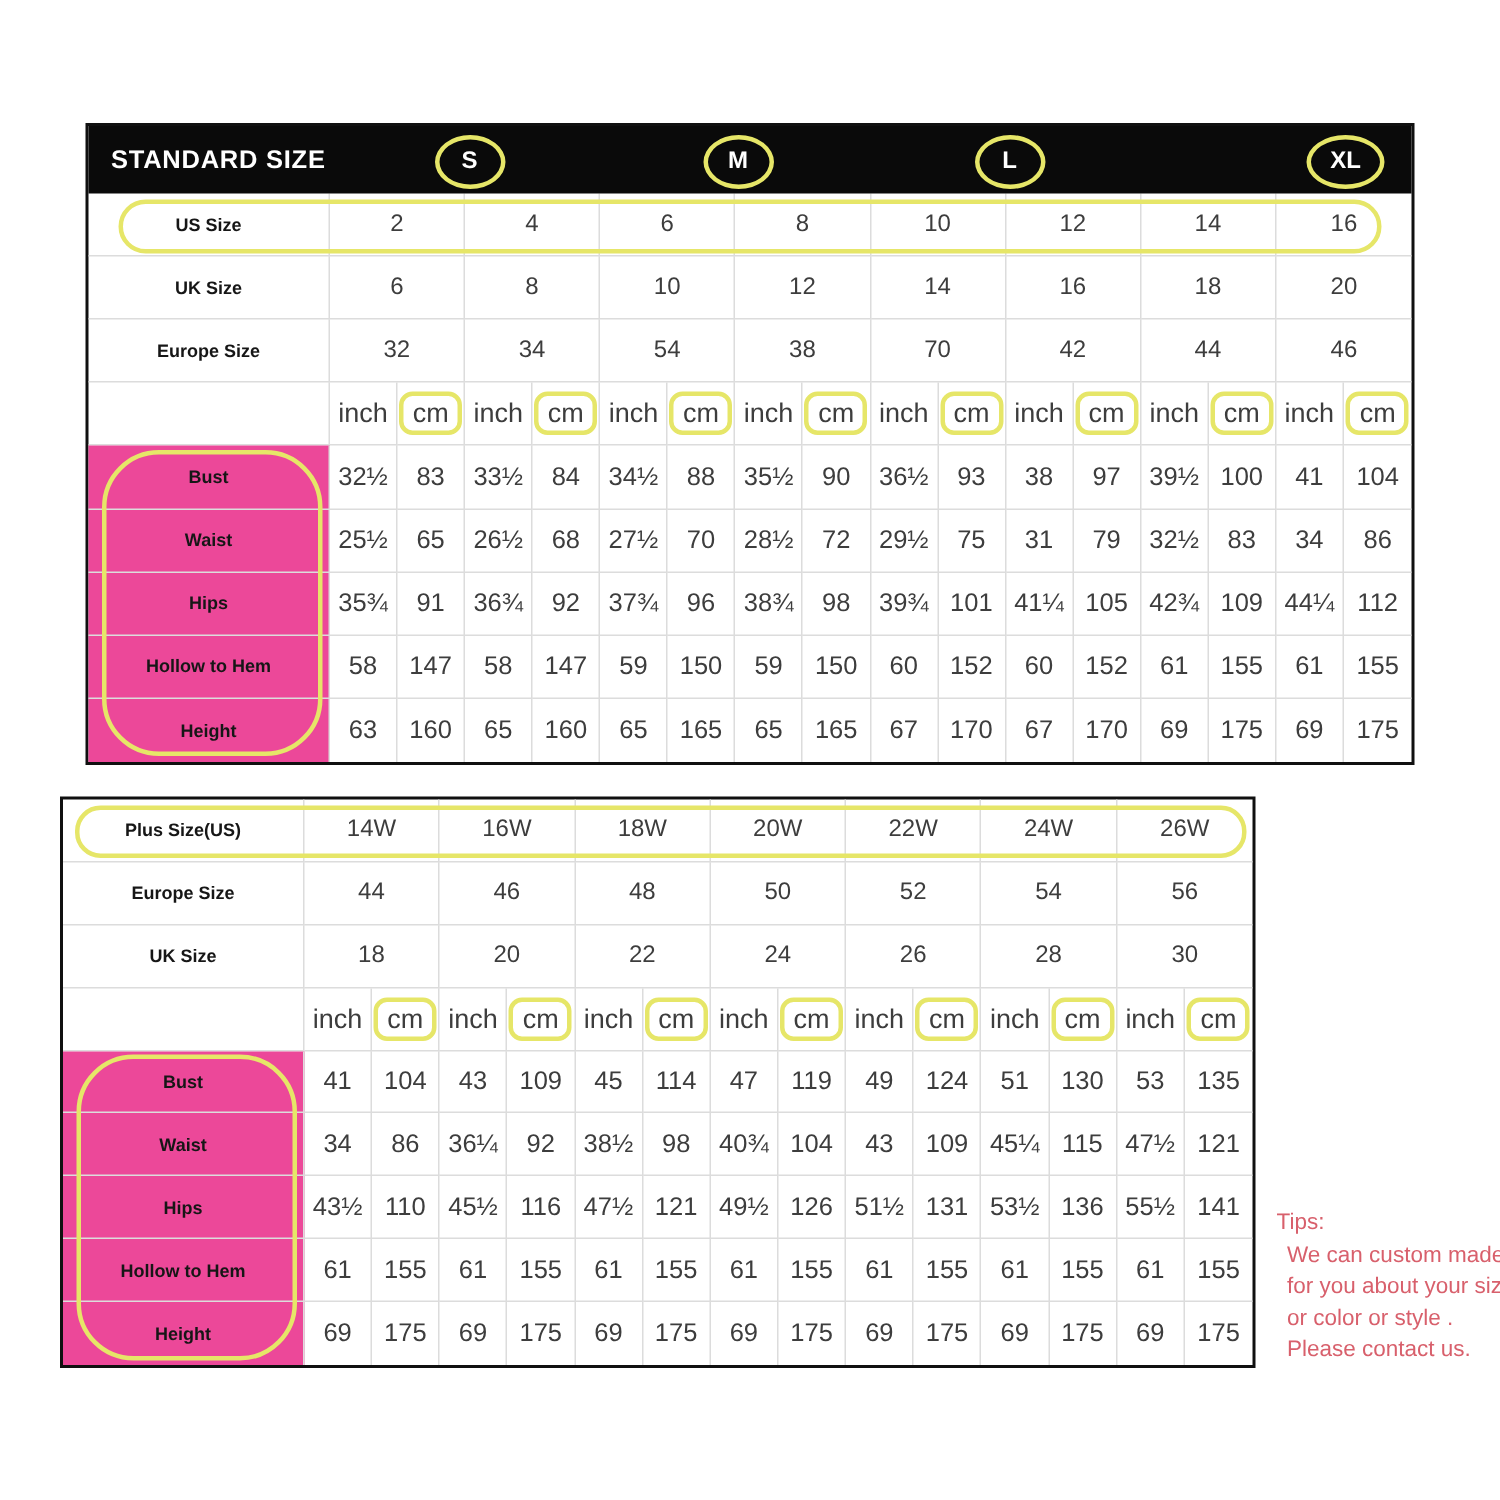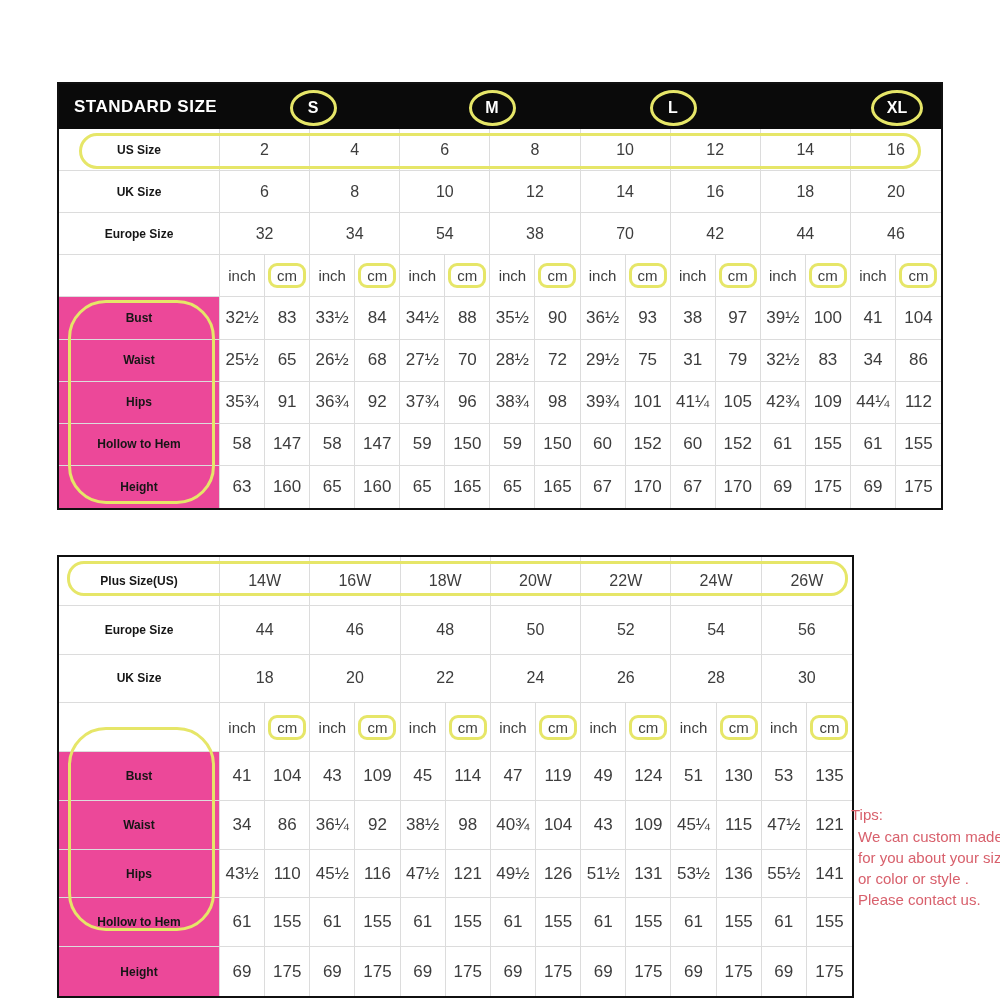--- a/index.html
+++ b/index.html
@@ -8,32 +8,32 @@
     font-family:"Liberation Sans", sans-serif;
     -webkit-font-smoothing:antialiased;
   }
   .size-table {
     position:absolute; background:#ffffff; border:2px solid #101010;
     display:grid; box-sizing:border-box;
   }
   #table1 { left:57px; top:82px; width:886px; height:428px;
     grid-template-columns:161px repeat(16, 1fr);
     grid-template-rows:45px repeat(9, 1fr); }
-  #table2 { left:57px; top:531px; width:797px; height:443px;
+  #table2 { left:40px; top:531px; width:797px; height:381px;
     grid-template-columns:161px repeat(14, 1fr);
-    grid-template-rows:repeat(9, 1fr);margin-top:24px; }
+    grid-template-rows:repeat(9, 1fr); }
 
   .cell {
     display:flex; align-items:center; justify-content:center;
     border-right:1px solid #dcdcdc; border-bottom:1px solid #dcdcdc;
     font-size:17px; color:#3d3d3d; overflow:hidden; white-space:nowrap;
   }
   .c-label { font-weight:bold; color:#161616; font-size:12px; }
   .c-size  { font-size:16px; }
-  .c-unit  { font-size:15px; }
+  .c-unit  { font-size:18px; }
   .c-gray  { background:#ec4899; }
   .span2   { grid-column:span 2; }
   .no-r    { border-right:none; }
   .no-b    { border-bottom:none; }
 
   .hdr {
     grid-column:1 / -1; background:#0a0a0a; position:relative;
     display:flex; align-items:center; border-bottom:none;
   }
   .hdr-title {

